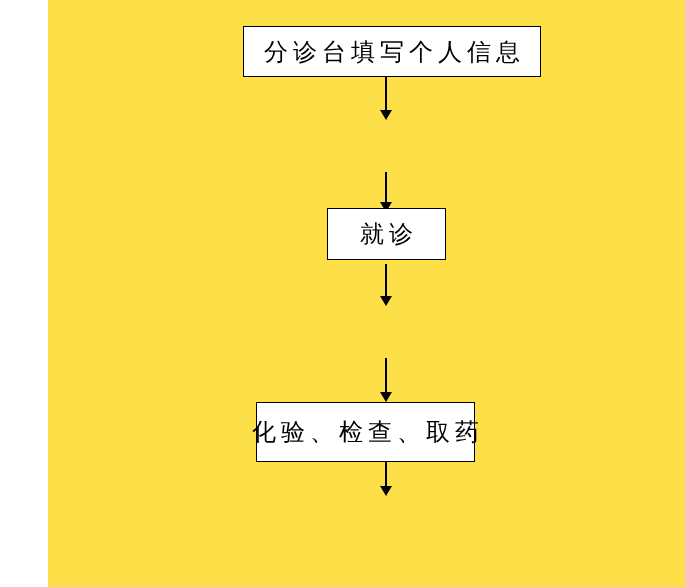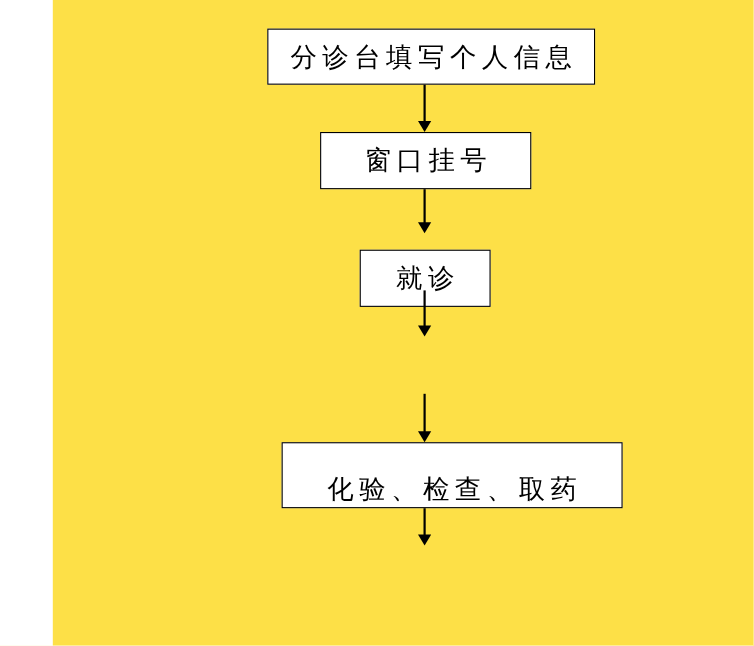--- a/index.html
+++ b/index.html
@@ -28,23 +28,23 @@
     font-size: 24px;
     letter-spacing: 5px;
   }
   .flow-box .label {
     padding-left: 5px; 
     white-space: nowrap;
   }
   
   #box-0 { left: 195px; top: 26px;  width: 298px; height: 51px; }
   #box-1 { left: 243px; top: 120px; width: 192px; height: 52px; }
-  #box-2 { left: 279px; top: 227px; width: 119px; height: 52px; }
+  #box-2 { left: 279px; top: 208px; width: 119px; height: 52px; }
   #box-3 { left: 278px; top: 306px; width: 121px; height: 52px; }
-  #box-4 { left: 208px; top: 402px; width: 310px; height: 60px; align-items: flex-end; }
+  #box-4 { left: 208px; top: 402px; width: 219px; height: 60px; }
   #box-5 { left: 266px; top: 496px; width: 132px; height: 60px; }
 
   .arrow {
     position: absolute;
     width: 12px;
     left: 332px;
   }
   .arrow .shaft {
     position: absolute;
     left: 5px;
@@ -76,23 +76,20 @@
 
   <div class="flow-box" id="box-0">
     <span class="label">分诊台填写个人信息</span>
   </div>
 
   <div class="arrow" id="arrow-0">
     <span class="shaft"></span>
     <span class="head"></span>
   </div>
 
-  <div class="flow-box" id="box-1">
-    <span class="label">窗口挂号</span>
-  </div>
 
   <div class="arrow" id="arrow-1">
     <span class="shaft"></span>
     <span class="head"></span>
   </div>
 
   <div class="flow-box" id="box-2">
     <span class="label">就诊</span>
   </div>
 

